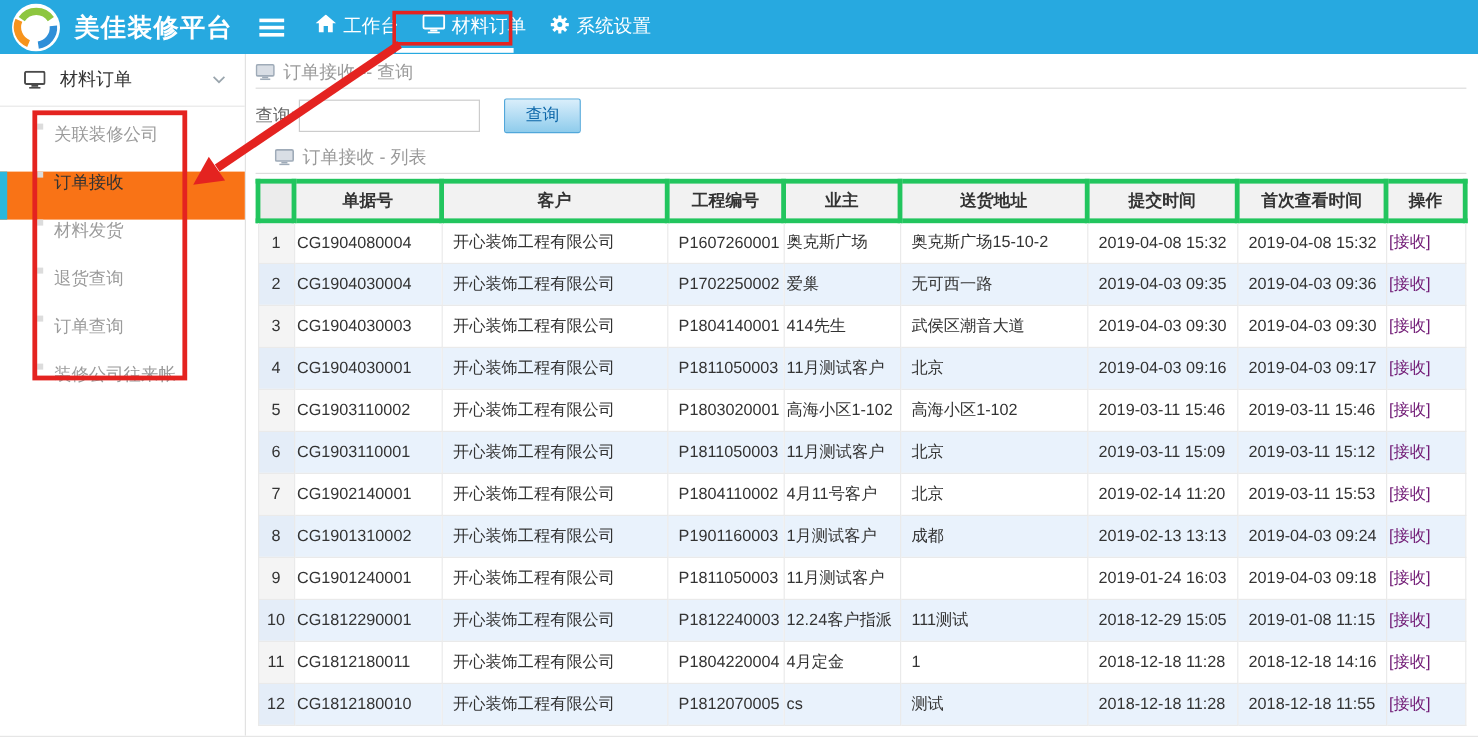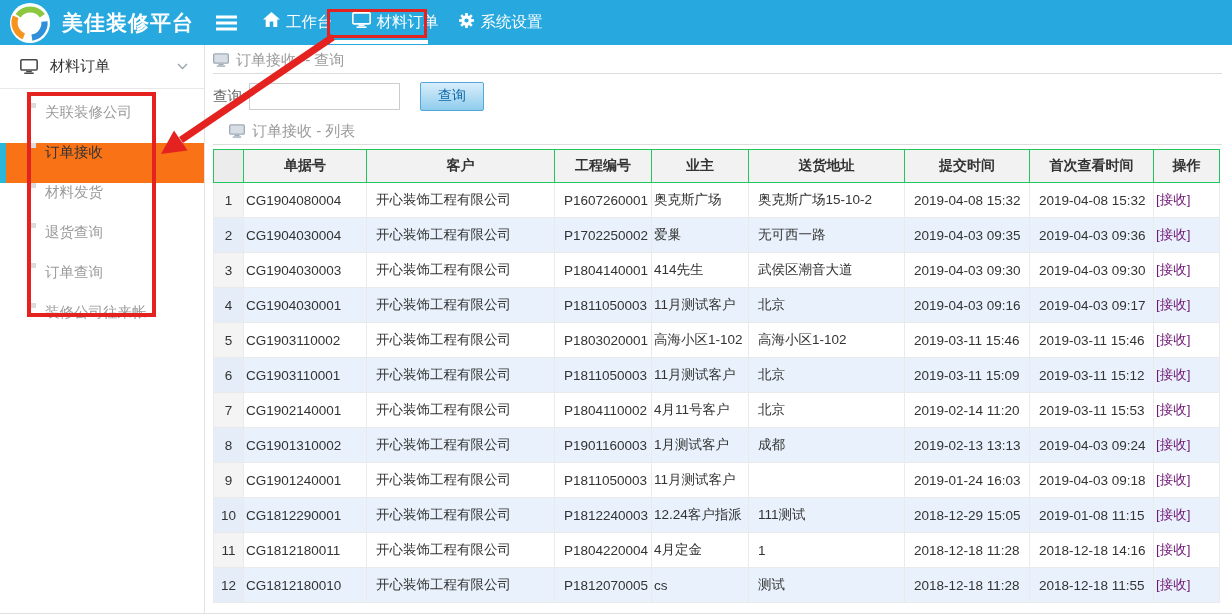--- a/index.html
+++ b/index.html
@@ -60,21 +60,21 @@
   }
   .query-btn {
     margin-left:20px; width:64px; height:29px; border:1px solid #51a7da; border-radius:2px;
     background:linear-gradient(#d9eefb,#8fccec); color:#0d67a9; font-size:14px; cursor:pointer;
     font-family:inherit;
   }
   .title-list { margin-top:10px;padding-left:16px; }
   
   table { border-collapse:collapse; table-layout:fixed; width:1006px; margin:4px 0 0 8px; }
   th {
-    background:#f2f2f2; border:1px solid #22c55e; height:33px;
+    background:#f2f2f2; border:4px solid #22c55e; height:33px;
     font-size:14px; font-weight:bold; color:#333; text-align:center;
   }
   th:first-child { background:#ececec; }
   td { border:1px solid #eaeaea; height:35px; font-size:13.5px; padding:0 9px; overflow:hidden; white-space:nowrap; }
   td.c { padding:0 2px; }
   td.num { background:#f4f4f4; text-align:center; padding:0; color:#333; }
   tr.stripe td { background:#e9f2fc; }
   tr.stripe td.num { background:#e4edf8; }
   a.receive { color:#701a75; text-decoration:none; }
   

